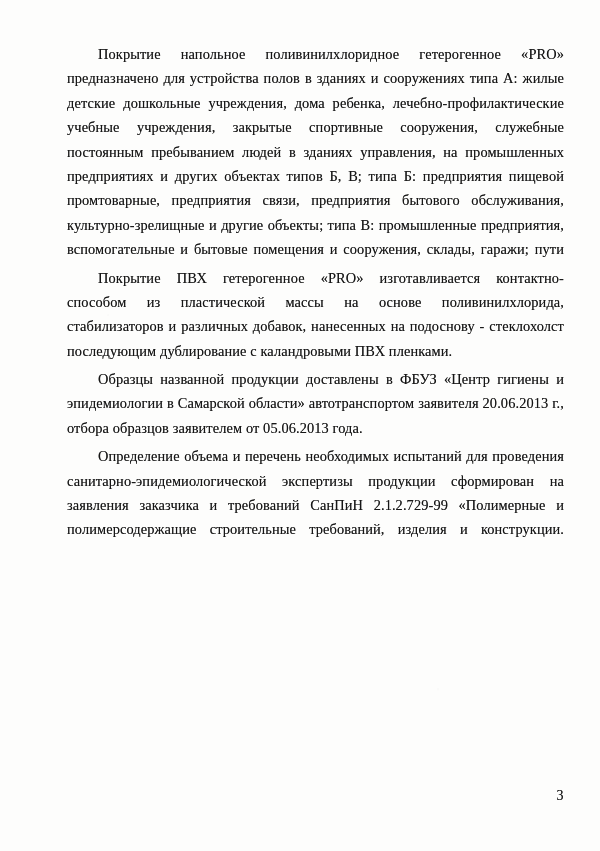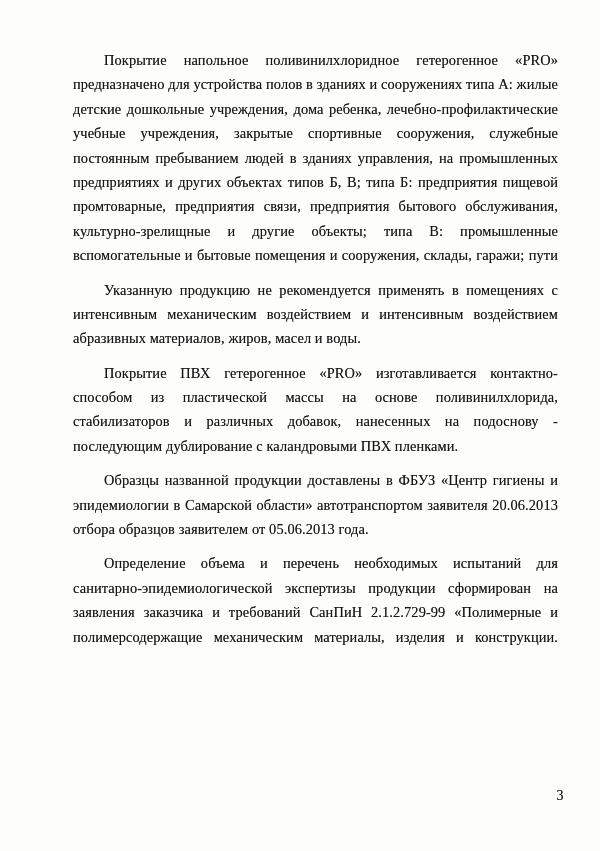--- a/index.html
+++ b/index.html
@@ -23,21 +23,21 @@
       radial-gradient(circle at 73% 81%, rgba(0,0,0,0.012) 0 1px, transparent 1.5px),
       #fdfdfc;
   }
   .text-block {
     position: absolute;
     left: 63px;
     top: 38px;
     width: 505px;
   }
   .para {
-    margin: 10px;
+    margin: 4px;
     padding: 0;
   }
   .line {
     height: 24.4px;
     line-height: 24.4px;
     font-size: 14.4px;
     letter-spacing: 0.1px;
     text-align: justify;
     text-align-last: justify;
     overflow: hidden;
@@ -73,43 +73,38 @@
       <div class="line">предназначено для устройства полов в зданиях и сооружениях типа А: жилые дома,</div>
       <div class="line">детские дошкольные учреждения, дома ребенка, лечебно-профилактические</div>
       <div class="line">учебные учреждения, закрытые спортивные сооружения, служебные помещения с</div>
       <div class="line">постоянным пребыванием людей в зданиях управления, на промышленных</div>
       <div class="line">предприятиях и других объектах типов Б, В; типа Б: предприятия пищевой</div>
       <div class="line">промтоварные, предприятия связи, предприятия бытового обслуживания,</div>
       <div class="line">культурно-зрелищные и другие объекты; типа В: промышленные предприятия,</div>
       <div class="line">вспомогательные и бытовые помещения и сооружения, склады, гаражи; пути</div>
     </div>
 
-    <div class="para">
-      <div class="line indent">Указанную продукцию не рекомендуется применять в помещениях с</div>
-      <div class="line">интенсивным механическим воздействием и интенсивным воздействием</div>
-      <div class="line end">абразивных материалов, жиров, масел и воды.</div>
-    </div>
 
     <div class="para">
       <div class="line indent">Покрытие ПВХ гетерогенное «PRO» изготавливается контактно-промазным</div>
       <div class="line">способом из пластической массы на основе поливинилхлорида, пластификаторов,</div>
       <div class="line">стабилизаторов и различных добавок, нанесенных на подоснову - стеклохолст с</div>
       <div class="line end">последующим дублирование с каландровыми ПВХ пленками.</div>
     </div>
 
 
     <div class="para">
       <div class="line indent">Образцы названной продукции доставлены в ФБУЗ «Центр гигиены и</div>
       <div class="line">эпидемиологии в Самарской области» автотранспортом заявителя 20.06.2013 г., акт</div>
       <div class="line end">отбора образцов заявителем от 05.06.2013 года.</div>
     </div>
 
     <div class="para">
       <div class="line indent">Определение объема и перечень необходимых испытаний для проведения</div>
       <div class="line">санитарно-эпидемиологической экспертизы продукции сформирован на основании</div>
       <div class="line">заявления заказчика и требований СанПиН 2.1.2.729-99 «Полимерные и</div>
-      <div class="line">полимерсодержащие механическим материалы, изделия и конструкции.</div>
+      <div class="line">полимерсодержащие строительные требований, изделия и конструкции.</div>
     </div>
 
   </div>
 
   <div class="page-number">3</div>
 </div>
 
 </body></html>

